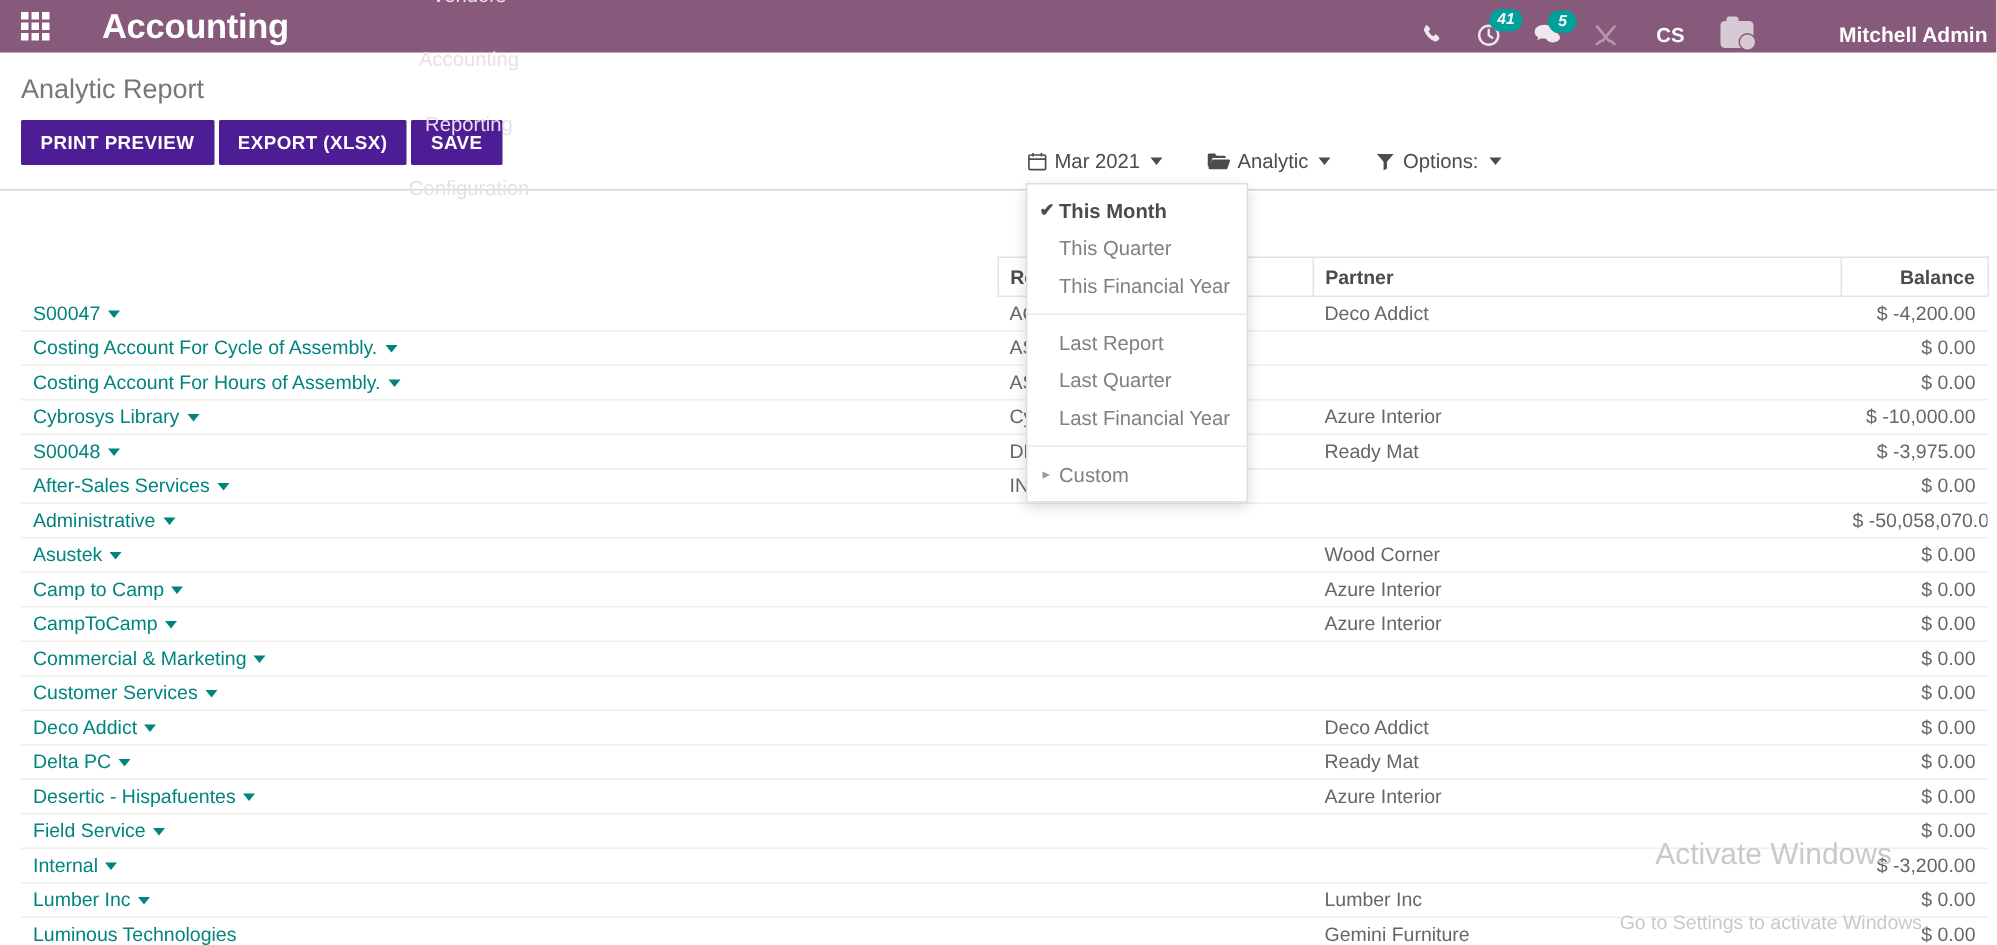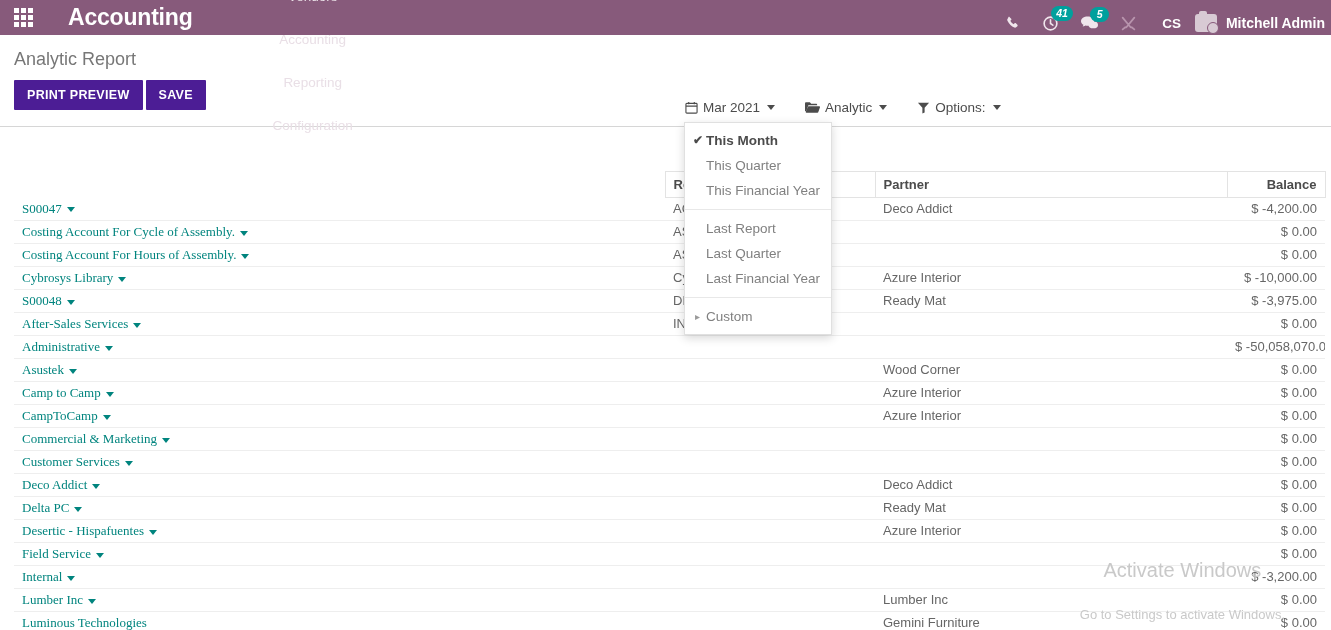--- a/index.html
+++ b/index.html
@@ -87,21 +87,23 @@
   .nav-initials {
     color: #fff;
     font-size: 13.5px;
     font-weight: bold;
     margin: 0 14px;
     cursor: pointer;
   }
   .user-area {
     display: flex;
     align-items: center;
-    cursor: pointer;
+    margin-left: 10px;
+    cursor: pointer;
+    gap: 48px;
   }
   .user-name {
     color: #ffffff;
     font-size: 14px;
     font-weight: bold;
     margin-left: 9px;
     white-space: nowrap;
   }
   .avatar-cam {
     width: 22px; height: 18px;
@@ -258,21 +260,21 @@
     font-size: 13px;
     color: #666666;
     padding: 4px 8px;
     border-bottom: 1px solid #eeeeee;
     height: 22px;
     line-height: 14px;
     white-space: nowrap;
     overflow: hidden;
   }
   table.report td.num { text-align: right; }
-  td.name-cell { padding-left: 52px; font-family: Liberation Serif, serif; }
+  td.name-cell { padding-left: 52px; }
   .link {
     color: #00847e;
     text-decoration: none;
     cursor: pointer;
   }
   .tcaret {
     display: inline-block;
     margin-left: 5px;
     width: 0; height: 0;
     border-left: 4px solid transparent;
@@ -360,20 +362,21 @@
       <span class="user-name">Mitchell Admin</span>
     </div>
   </div>
 </div>
 
 <div class="page-title">Analytic Report</div>
 
 <div class="control-bar">
   <div class="btn-group">
     <button class="btn">PRINT PREVIEW</button>
+    <button class="btn">EXPORT (XLSX)</button>
     <button class="btn">SAVE</button>
   </div>
 </div>
 
 <div class="filters">
   <button class="filter-btn">
     <span class="fi">
       <svg width="13" height="13" viewBox="0 0 14 14" fill="none" stroke="#4c4c4c" stroke-width="1.2">
           <rect x="1" y="2.5" width="12" height="10.5" rx="1"></rect>
           <path d="M1 5.5h12M4 1v2.5M10 1v2.5"></path>

